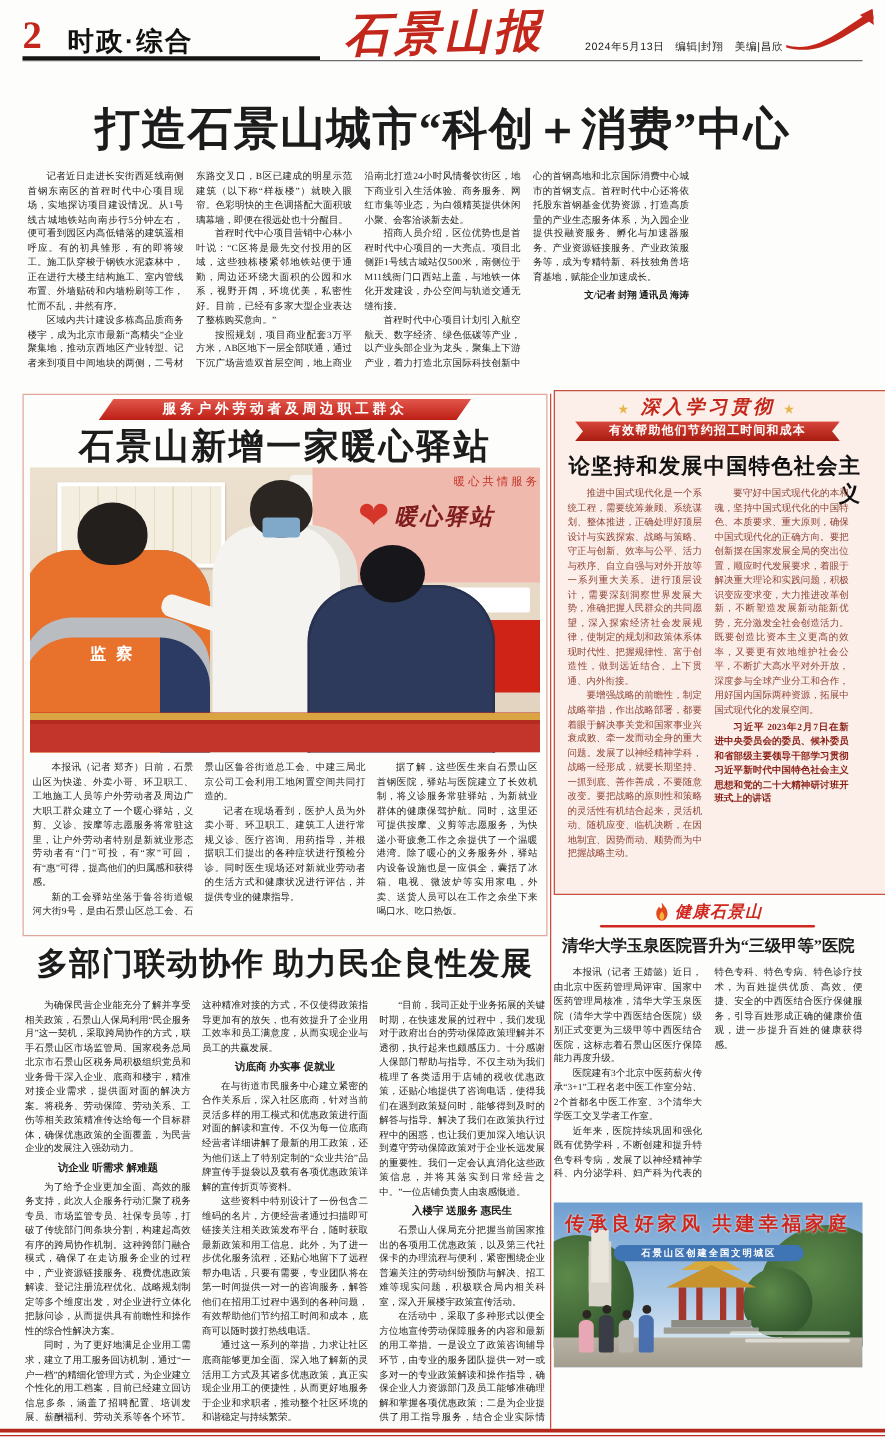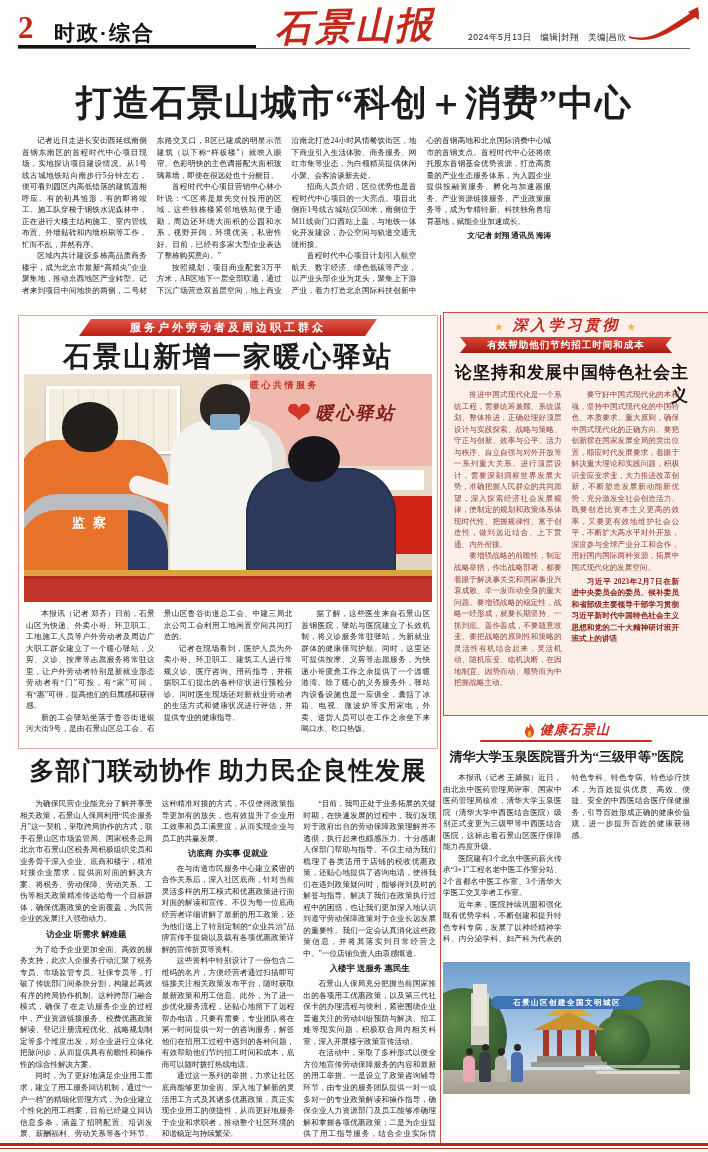--- a/index.html
+++ b/index.html
@@ -34,21 +34,21 @@
   .station-box{left:18px;top:315px;width:420px;height:434px;border:1px solid #e3a89d;box-sizing:border-box;}
   .station-ribbon{left:60px;top:3px;width:298px;height:17px;background:linear-gradient(180deg,#e2574c,#bd1f14);
        clip-path:polygon(4% 0,100% 0,96% 100%,0 100%);color:#fff;font-size:11px;font-weight:bold;
        letter-spacing:3px;text-align:center;line-height:17px;}
   .station-headline{left:0;top:22px;width:418px;text-align:center;font-size:28px;font-weight:bold;letter-spacing:2px;}
   .photo{left:5px;top:58px;width:408px;height:228px;background:linear-gradient(180deg,#ece0cf,#e0d2bd);overflow:hidden;}
   .map-frame{left:22px;top:12px;width:128px;height:62px;background:
        repeating-linear-gradient(90deg,#f4eee1 0 14px,#e6ddc9 14px 15px),#f4eee1;border:3px solid #fff;box-shadow:0 1px 2px rgba(0,0,0,.25);}
   .ac-unit{left:208px;top:6px;width:58px;height:72px;background:#f6f4ef;border-radius:3px;box-shadow:inset 0 -6px 0 #e3e0d8;}
   .pink-poster{right:0;top:0;width:182px;height:92px;background:#f0b9ae;}
-  .pink-poster .line{margin-top:5px;text-align:left;color:#c23328;font-size:9px;font-weight:bold;letter-spacing:2.5px;}
+  .pink-poster .line{margin-top:5px;text-align:right;color:#c23328;font-size:9px;font-weight:normal;letter-spacing:2.5px;}
   .heart-row{display:flex;align-items:center;justify-content:center;margin-top:6px;}
   .heart-glyph{font-size:30px;color:#d6352a;line-height:1;}
   .station-logo-text{font-size:18px;font-weight:bold;font-style:italic;color:#7f1d1d;letter-spacing:2px;margin-left:4px;}
   .union-board{right:8px;top:96px;width:150px;height:20px;background:#fff;border-radius:2px;text-align:center;
        line-height:20px;color:#cf2318;font-weight:bold;font-size:12px;letter-spacing:5px;}
   .red-banner{right:0;top:122px;width:182px;height:58px;background:#cf2318;color:#fff;text-align:center;
        line-height:58px;font-size:30px;font-weight:bold;letter-spacing:14px;}
   .worker{left:-6px;bottom:-8px;width:150px;height:170px;background:#e8712c;border-radius:40px 40px 4px 4px;
        box-shadow:inset 0 54px 0 #e8712c,inset 0 70px 0 #b9bdc2,inset -40px 0 0 #2c3b63;}
   .worker-head{left:38px;bottom:150px;width:56px;height:50px;background:#221f1c;border-radius:50% 50% 45% 45%;}
@@ -176,21 +176,21 @@
   <div class="abs study-box">
     <div class="abs study-banner1">
       <span class="study-star">★</span>
       <span>深入学习贯彻</span>
       <span class="study-star">★</span>
     </div>
     <div class="abs study-banner2 sans">有效帮助他们节约招工时间和成本</div>
     <div class="abs study-headline">论坚持和发展中国特色社会主义</div>
     <div class="abs study-body body-cols">
         <div class="para">推进中国式现代化是一个系统工程，需要统筹兼顾、系统谋划、整体推进，正确处理好顶层设计与实践探索、战略与策略、守正与创新、效率与公平、活力与秩序、自立自强与对外开放等一系列重大关系。进行顶层设计，需要深刻洞察世界发展大势，准确把握人民群众的共同愿望，深入探索经济社会发展规律，使制定的规划和政策体系体现时代性、把握规律性、富于创造性，做到远近结合、上下贯通、内外衔接。</div>
-        <div class="para">要增强战略的前瞻性，制定战略举措，作出战略部署，都要着眼于解决事关党和国家事业兴衰成败、牵一发而动全身的重大问题。要增强战略的稳定性，战略一经形成，就要长期坚持、一抓到底、善作善成，不要随意改变。要把战略的原则性和策略的灵活性有机结合起来，灵活机动、随机应变、临机决断，在因地制宜、因势而动、顺势而为中把握战略主动。</div>
+        <div class="para">要增强战略的前瞻性，制定战略举措，作出战略部署，都要着眼于解决事关党和国家事业兴衰成败、牵一发而动全身的重大问题。发展了以神经精神学科，战略一经形成，就要长期坚持、一抓到底、善作善成，不要随意改变。要把战略的原则性和策略的灵活性有机结合起来，灵活机动、随机应变、临机决断，在因地制宜、因势而动、顺势而为中把握战略主动。</div>
         <div class="para">要守好中国式现代化的本和魂，坚持中国式现代化的中国特色、本质要求、重大原则，确保中国式现代化的正确方向。要把创新摆在国家发展全局的突出位置，顺应时代发展要求，着眼于解决重大理论和实践问题，积极识变应变求变，大力推进改革创新，不断塑造发展新动能新优势，充分激发全社会创造活力。既要创造比资本主义更高的效率，又要更有效地维护社会公平，不断扩大高水平对外开放，深度参与全球产业分工和合作，用好国内国际两种资源，拓展中国式现代化的发展空间。</div>
         <div class="attribution">习近平 2023年2月7日在新进中央委员会的委员、候补委员和省部级主要领导干部学习贯彻习近平新时代中国特色社会主义思想和党的二十大精神研讨班开班式上的讲话</div>
       </div>
   </div>
 
   <div class="abs ent-headline">多部门联动协作 助力民企良性发展</div>
   <div class="abs ent-body body-cols">
       <div class="para">为确保民营企业能充分了解并享受相关政策，石景山人保局利用“民企服务月”这一契机，采取跨局协作的方式，联手石景山区市场监管局、国家税务总局北京市石景山区税务局积极组织党员和业务骨干深入企业、底商和楼宇，精准对接企业需求，提供面对面的解决方案。将税务、劳动保障、劳动关系、工伤等相关政策精准传达给每一个目标群体，确保优惠政策的全面覆盖，为民营企业的发展注入强劲动力。</div>
       <div class="subhead">访企业 听需求 解难题</div>
       <div class="para">为了给予企业更加全面、高效的服务支持，此次人企服务行动汇聚了税务专员、市场监管专员、社保专员等，打破了传统部门间条块分割，构建起高效有序的跨局协作机制。这种跨部门融合模式，确保了在走访服务企业的过程中，产业资源链接服务、税费优惠政策解读、登记注册流程优化、战略规划制定等多个维度出发，对企业进行立体化把脉问诊，从而提供具有前瞻性和操作性的综合性解决方案。</div>
@@ -229,20 +229,21 @@
       <polygon points="60,0 84,14 36,14" fill="#d8a93c"></polygon>
       <polygon points="60,10 96,28 24,28" fill="#c8922c"></polygon>
       <rect x="34" y="28" width="6" height="26" fill="#a5362c"></rect>
       <rect x="80" y="28" width="6" height="26" fill="#a5362c"></rect>
       <rect x="48" y="28" width="5" height="26" fill="#a5362c"></rect>
       <rect x="67" y="28" width="5" height="26" fill="#a5362c"></rect>
       <rect x="28" y="54" width="64" height="6" fill="#8d8d85"></rect>
       <rect x="22" y="60" width="76" height="5" fill="#9c9c93"></rect>
     </svg>
     <div class="poster-ground"></div>
+    <div class="poster-title">传承良好家风 共建幸福家庭</div>
     <div class="poster-ribbon sans">石景山区创建全国文明城区</div>
     <div class="person" style="left:20px;background:#e8a7b4;"></div>
     <div class="person" style="left:36px;background:#3a3d45;height:30px;"></div>
     <div class="person" style="left:52px;background:#b9b4ac;"></div>
     <div class="person" style="left:68px;background:#4a6fae;height:30px;"></div>
     <div class="caption-bar" style="bottom:26px;width:96px;"></div>
     <div class="caption-bar" style="bottom:20px;width:84px;"></div>
   </div>
 
   <div class="abs v-sep"></div>

